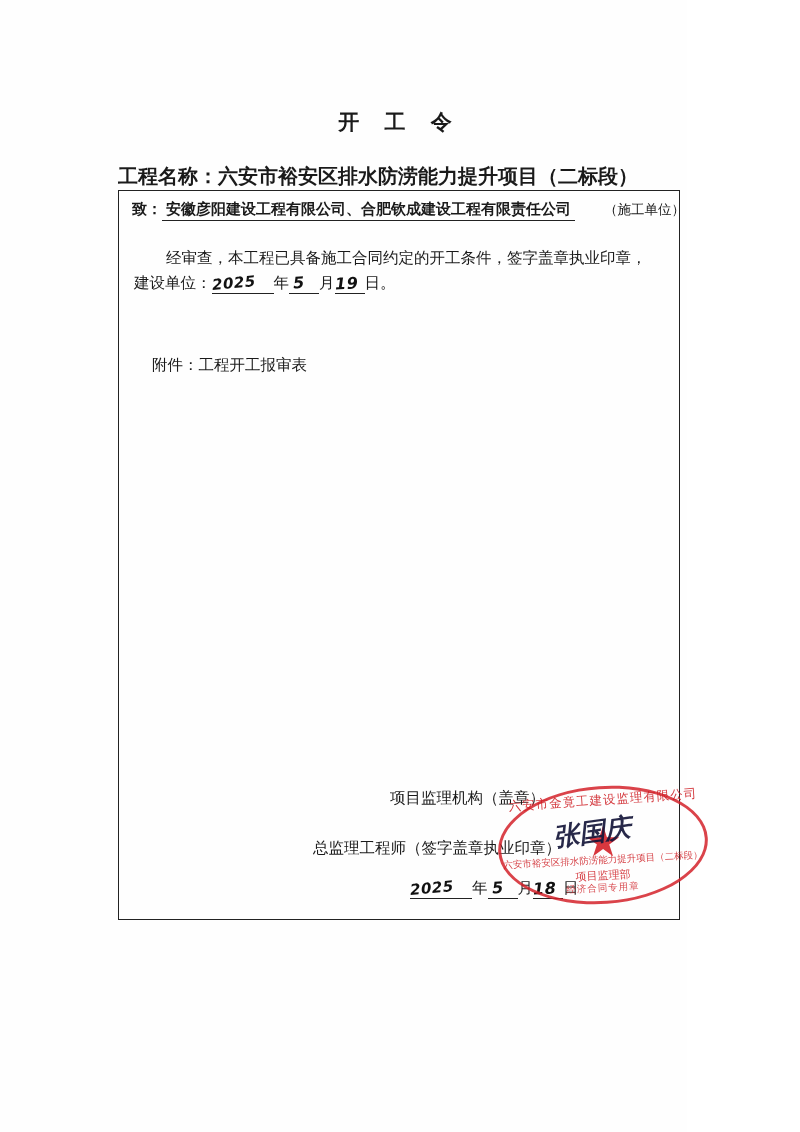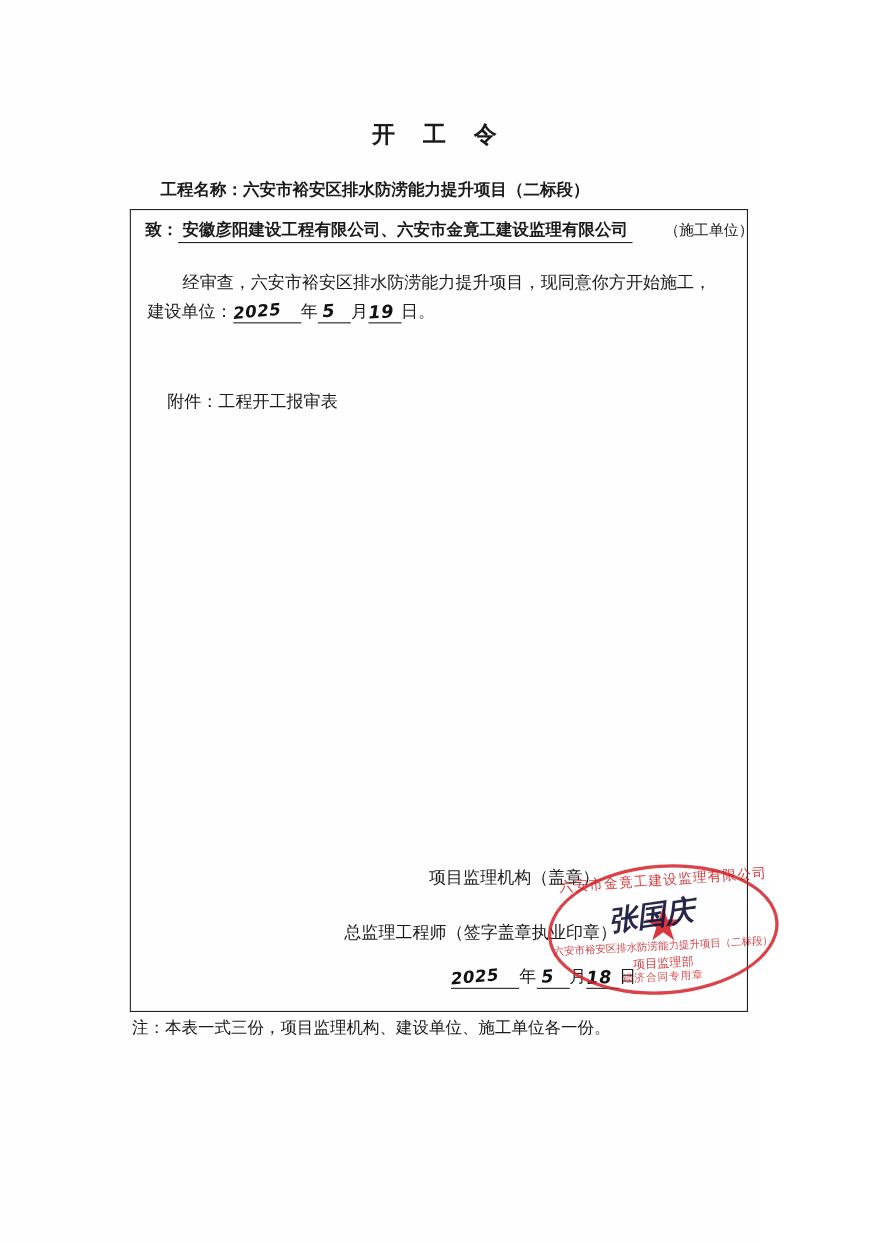--- a/index.html
+++ b/index.html
@@ -31,23 +31,22 @@
     font-size: 21px;
     font-weight: bold;
     letter-spacing: 10px;
     font-family: "Liberation Serif", "DejaVu Serif", serif;
   }
   .project-line {
     position: absolute;
     left: 118px;
     top: 163px;
     width: 600px;
-    font-size: 15px;
-    white-space: nowrap;
-    margin-left: 28px;
+    font-size: 20px;
+    white-space: nowrap;
   }
   .project-line .label {
     font-weight: bold;
   }
   .project-line .value {
     font-weight: bold;
   }
   .frame {
     position: absolute;
     left: 118px;
@@ -265,24 +264,24 @@
 
   <div class="doc-title">开 工 令</div>
 
   <div class="project-line">
     <span class="label">工程名称：</span><span class="value">六安市裕安区排水防涝能力提升项目（二标段）</span>
   </div>
 
   <div class="frame"></div>
 
   <div class="to-row">
-    <span class="to-label">致：</span><span class="to-value">安徽彦阳建设工程有限公司、六安市金竟工建设监理有限公司</span><span class="to-suffix">（施工单位）</span>
-  </div>
-
-  <div class="body-para">经审查，六安市裕安区排水防涝能力提升项目，现同意你方开始施工，</div>
+    <span class="to-label">致：</span><span class="to-value">安徽彦阳建设工程有限公司、合肥钦成建设工程有限责任公司</span><span class="to-suffix">（施工单位）</span>
+  </div>
+
+  <div class="body-para">经审查，本工程已具备施工合同约定的开工条件，签字盖章执业印章，</div>
 
   <div class="date-line">
     <span>建设单位：</span><span class="blank-underline u-year"><span class="hand hand-date-y">2025</span></span><span>年</span><span class="blank-underline u-month"><span class="hand hand-date-m">5</span></span><span>月</span><span class="blank-underline u-day"><span class="hand hand-date-d">19</span></span><span>日</span><span>。</span>
   </div>
 
   <div class="attachment">附件：工程开工报审表</div>
 
   <div class="sign-org">项目监理机构（盖章）</div>
 
   <div class="sign-engineer">总监理工程师（签字盖章执业印章）</div>
@@ -295,15 +294,14 @@
     <div class="seal-ellipse"></div>
     <div class="seal-top-text">六安市金竟工建设监理有限公司</div>
     <div class="seal-star">★</div>
     <div class="seal-mid-text">六安市裕安区排水防涝能力提升项目（二标段）</div>
     <div class="seal-bottom-text">项目监理部</div>
     <div class="seal-sub-text">经济合同专用章</div>
   </div>
 
   <div class="signature">张国庆</div>
 
-  <div class="footer-note">注：本表一式三份，项目监理机构、建设单位、施工单位各一份。</div>
 
 </div>
 
 </body></html>

